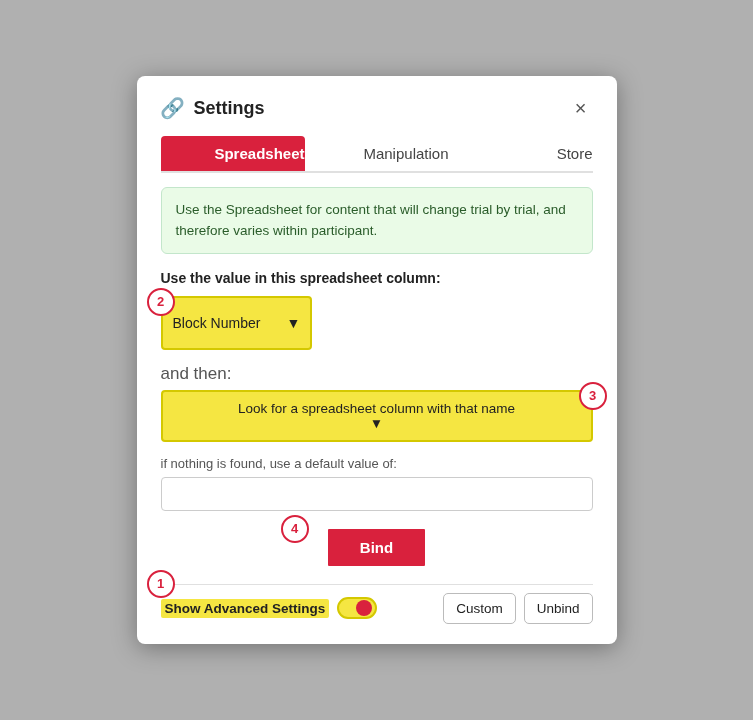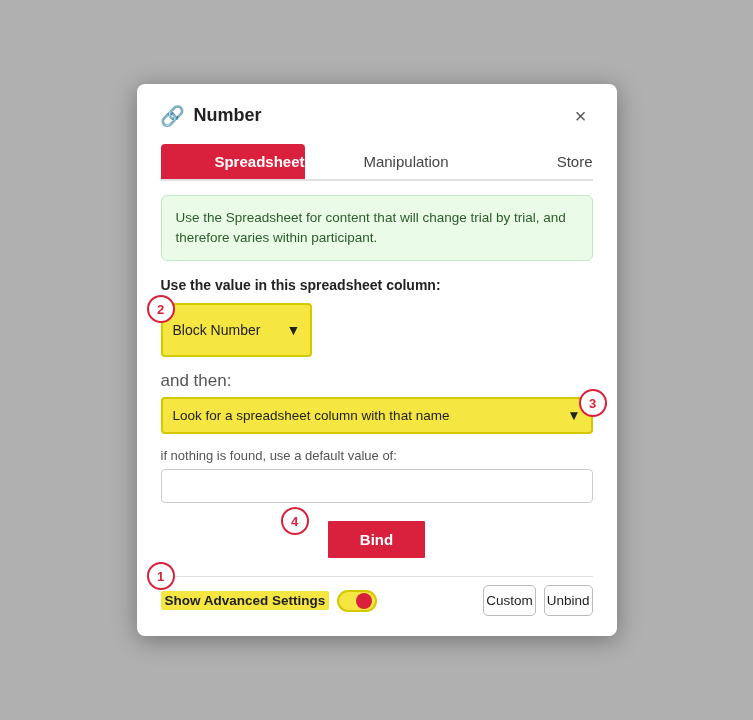--- a/index.html
+++ b/index.html
@@ -132,20 +132,21 @@
       padding: 9px 10px;
       font-size: 13.5px;
       font-weight: 500;
       color: #222;
       cursor: pointer;
       display: flex;
       align-items: center;
       justify-content: space-between;
       width: 100%;
       margin-bottom: 14px;
+      flex-direction: column;
     }
 
     .default-label {
       font-size: 13px;
       color: #555;
       margin-bottom: 6px;
     }
 
     .default-input {
       width: 100%;
@@ -230,21 +231,21 @@
 
     .footer-right {
       display: flex;
       gap: 8px;
     }
 
     .footer-btn {
       background: #fff;
       border: 1.5px solid #bbb;
       border-radius: 5px;
-      padding: 7px 2px;
+      padding: 7px 12px;
       font-size: 13.5px;
       color: #222;
       cursor: pointer;
       font-weight: 500;
     }
 
     
     .badge {
       display: inline-flex;
       align-items: center;
@@ -275,21 +276,21 @@
     }
   </style>
 </head>
 <body>
 
 <div class="dialog">
   
   <div class="dialog-header">
     <div class="dialog-title">
       <span class="link-icon">🔗</span>
-      <span>Number</span>
+      <span>Settings</span>
     </div>
     <button class="close-btn">×</button>
   </div>
 
   
   <div class="tabs">
     <button class="tab active">Spreadsheet</button>
     <button class="tab">Manipulation</button>
     <button class="tab">Store</button>
   </div>

